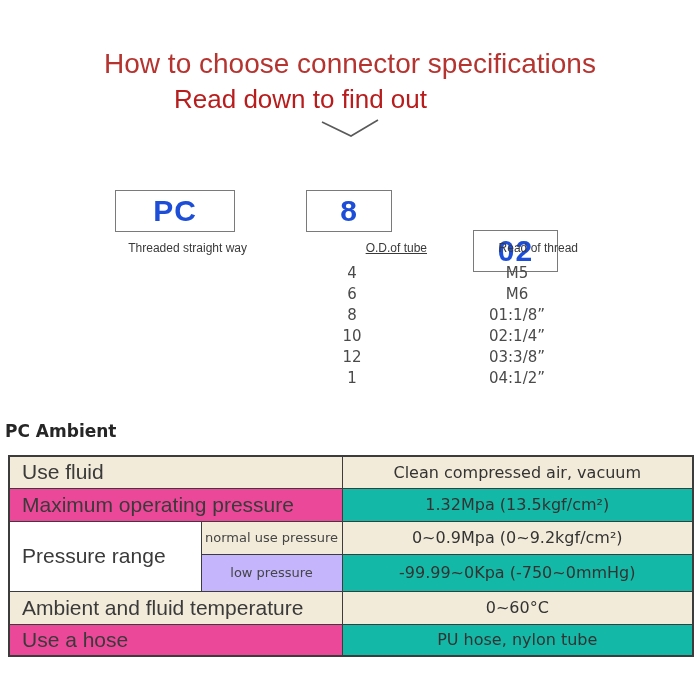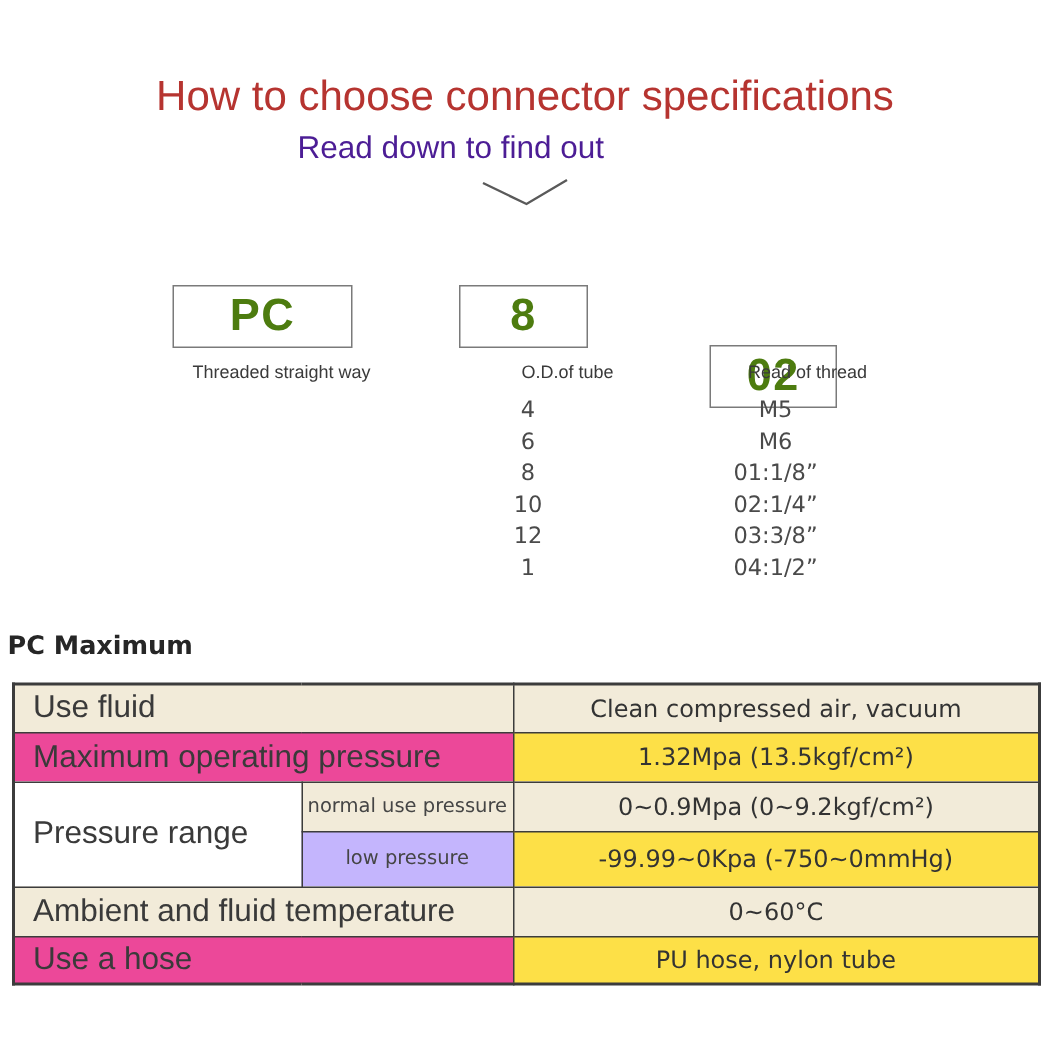--- a/index.html
+++ b/index.html
@@ -11,38 +11,38 @@
   *{margin:0;padding:0;box-sizing:border-box;}
   html,body{width:700px;height:700px;background:#ffffff;overflow:hidden;}
   body{position:relative;font-family:"Liberation Sans",sans-serif;color:#222;}
 
   .title{
     position:absolute;top:49px;left:0;width:700px;text-align:center;
     font-size:28px;line-height:30px;color:var(--red);letter-spacing:0px;
   }
   .subtitle{
     position:absolute;top:87px;left:0;width:601px;text-align:center;
-    font-size:21px;line-height:24px;color:#4c1d95;
+    font-size:26px;line-height:24px;color:#b91c1c;
   }
   .chevron{position:absolute;left:321px;top:118px;width:58px;height:22px;}
 
   .code-box{
     position:absolute;top:190px;height:42px;border:1px solid var(--boxline);
     display:flex;align-items:center;justify-content:center;
-    font-weight:bold;font-size:30px;color:#4d7c0f;letter-spacing:1px;background:#fff;
+    font-weight:bold;font-size:30px;color:#1d4ed8;letter-spacing:1px;background:#fff;
   }
   .box-pc{left:115px;width:120px;}
   .box-tube{left:306px;width:86px;}
   .box-thread{left:473px;width:85px;margin-top:40px;}
 
   .caption{
     position:absolute;top:241px;font-size:12px;color:#3a3a3a;text-align:right;
   }
   .cap-pc{left:103px;width:144px;}
-  .cap-tube{left:289px;width:120px;}
+  .cap-tube{left:307px;width:120px;text-decoration:underline;}
   .cap-thread{left:453px;width:125px;}
 
   .option-list{
     position:absolute;top:263px;text-align:center;
     font-family:"DejaVu Sans","Liberation Sans",sans-serif;
     font-size:15px;line-height:21px;color:#4a4a4a;
   }
   .list-tube{left:302px;width:100px;}
   .list-thread{left:457px;width:120px;}
 
@@ -63,21 +63,21 @@
   }
   td.lbl{
     font-size:21px;color:#3a3a3a;padding-left:12px;text-align:left;background:#ec4899;
   }
   td.sub{
     font-family:"DejaVu Sans","Liberation Sans",sans-serif;
     font-size:13px;color:#454545;text-align:center;background:#c4b5fd;
   }
   td.val{
     font-family:"DejaVu Sans","Liberation Sans",sans-serif;
-    font-size:16px;color:#333;text-align:center;background:#fde047;
+    font-size:16px;color:#333;text-align:center;background:#14b8a6;
   }
   tr.beige td{background:var(--beige);margin-left:14px;}
   td.whitecell{background:#fff !important;}
   td.beigecell{background:var(--beige) !important;}
   .big{font-size:20px;}
   .mid{font-size:15px;}
 </style>
 </head>
 <body>
 
@@ -113,21 +113,21 @@
 
 <div class="option-list list-thread">
   <div>M5</div>
   <div>M6</div>
   <div>01:1/8”</div>
   <div>02:1/4”</div>
   <div>03:3/8”</div>
   <div>04:1/2”</div>
 </div>
 
-<div class="series-heading">PC Maximum</div>
+<div class="series-heading">PC Ambient</div>
 
 <table class="spec">
   <colgroup>
       <col style="width:192px">
       <col style="width:141px">
       <col style="width:351px">
     </colgroup>
   <tbody>
       <tr class="beige" style="height:32px">
     <td class="lbl beigecell" colspan="2">Use fluid</td>

